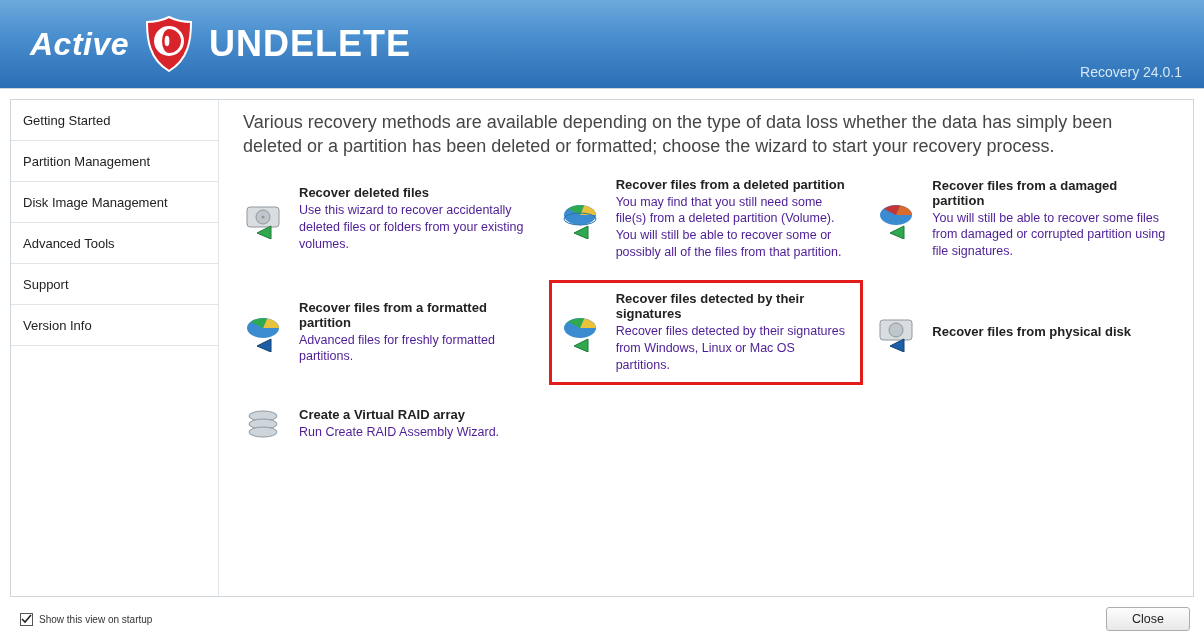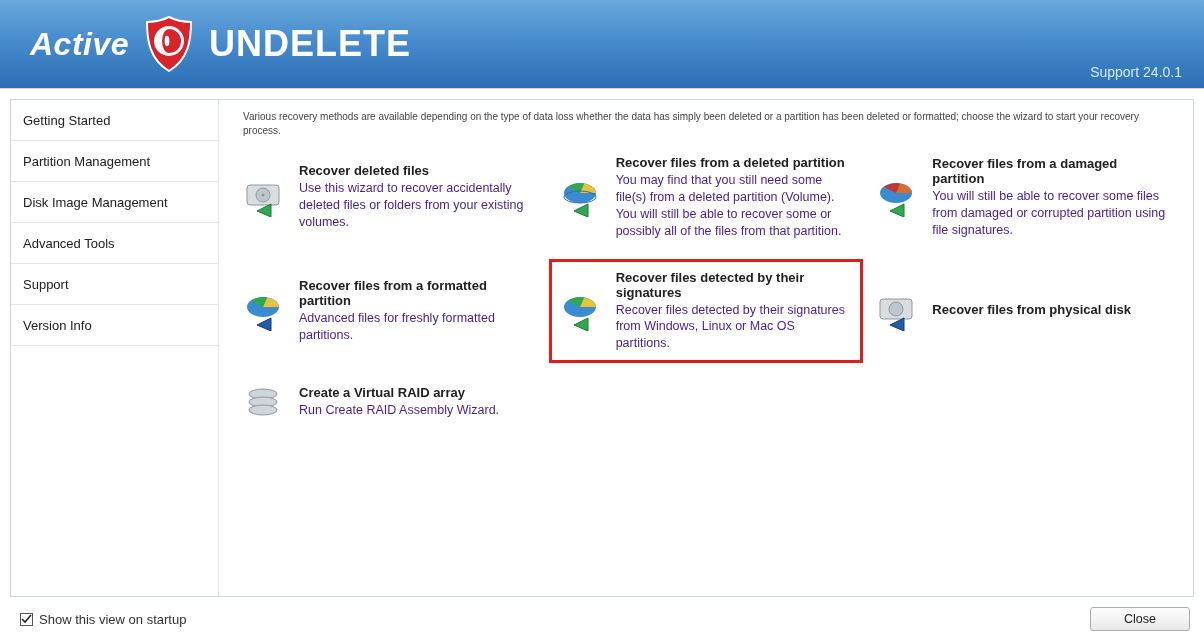--- a/index.html
+++ b/index.html
@@ -25,34 +25,34 @@
   .sidebar-item {
     height: 41px; display: flex; align-items: center; padding: 0 12px;
     border-bottom: 1px solid #e1e5e8; font-size: 13px; color: #222; cursor: pointer;
     position: relative;
   }
   .sidebar-item.selected::before {
     content: ""; position: absolute; left: 0; top: 0; bottom: 0; width: 3px; background: #e7742d;
   }
   .sidebar-item.selected { font-weight: 600; }
   .content { position: absolute; left: 208px; right: 0; top: 0; bottom: 0; padding: 0 24px 10px 24px; overflow: auto; }
-  .intro { font-size: 10px; color: #464646; padding: 10px 0 18px 0; line-height: 1.35; }
+  .intro { font-size: 18px; color: #464646; padding: 10px 0 18px 0; line-height: 1.35; }
   .grid { display: grid; grid-template-columns: repeat(3, 1fr); column-gap: 24px; row-gap: 30px; }
   .card { display: flex; gap: 12px; align-items: center; cursor: pointer; }
   .card.highlighted { outline: 3px solid #e21b1b; outline-offset: 6px; padding: 2px; margin: -2px;}
   .card .icon-slot { flex: 0 0 44px; width: 44px; height: 40px; display: flex; align-items: flex-start; justify-content: center; }
   .card .txt .title { font-weight: 700; color: #222; font-size: 13px; margin-bottom: 2px; }
   .card .txt .desc { font-size: 12.5px; color: #4c1d95; line-height: 1.35; }
   .last-row { margin-top: 30px; width: 33%; }
   .footer { position: absolute; left: 10px; right: 10px; bottom: 8px; height: 28px; display: flex; align-items: center; justify-content: space-between; }
-  .chk { display: flex; align-items: center; gap: 6px; font-size: 13px; color: #333; padding-left: 10px; cursor: pointer; }
+  .chk { display: flex; align-items: center; gap: 6px; font-size: 10px; color: #333; padding-left: 10px; cursor: pointer; }
   .chk-box { width: 13px; height: 13px; border: 1px solid #555; display: inline-flex; align-items: center; justify-content: center; background: #fff; }
   .chk-box svg { width: 11px; height: 11px; display:block; }
   .close-btn {
-    width: 100px; height: 24px; border: 1px solid #adadad; border-radius: 3px;
+    width: 84px; height: 24px; border: 1px solid #adadad; border-radius: 3px;
     background: linear-gradient(to bottom, #fdfdfd, #e8e8e8);
     font-size: 12.5px; color: #222; display: flex; align-items: center; justify-content: center; cursor: pointer;
     margin-right: 4px;
   }
 </style>
 </head>
 <body>
 
 <div class="header">
   <div class="logo-area">
@@ -60,21 +60,21 @@
     <span class="shield">
       <svg viewBox="0 0 52 58">
         <path d="M26 2 C18 6 10 7 4 7 C4 24 6 44 26 56 C46 44 48 24 48 7 C42 7 34 6 26 2 Z" fill="#d8232a" stroke="#fff" stroke-width="2"></path>
         <circle cx="26" cy="26" r="15" fill="#fff"></circle>
         <path d="M26 14 a12 12 0 0 1 0 24 a7 12 0 0 1 0 -24 Z" fill="#d8232a"></path>
         <ellipse cx="24" cy="26" rx="2.4" ry="5.2" fill="#fff"></ellipse>
       </svg>
     </span>
     <span class="undelete-text">UNDELETE</span>
   </div>
-  <div class="version-text">Support 24.0.1</div>
+  <div class="version-text">Recovery 24.0.1</div>
 </div>
 
 <div class="body-area">
   <div class="inner-frame">
     <div class="sidebar">
       <div class="sidebar-item">
           <span>Getting Started</span>
         </div>
       <div class="sidebar-item">
           <span>Partition Management</span>

